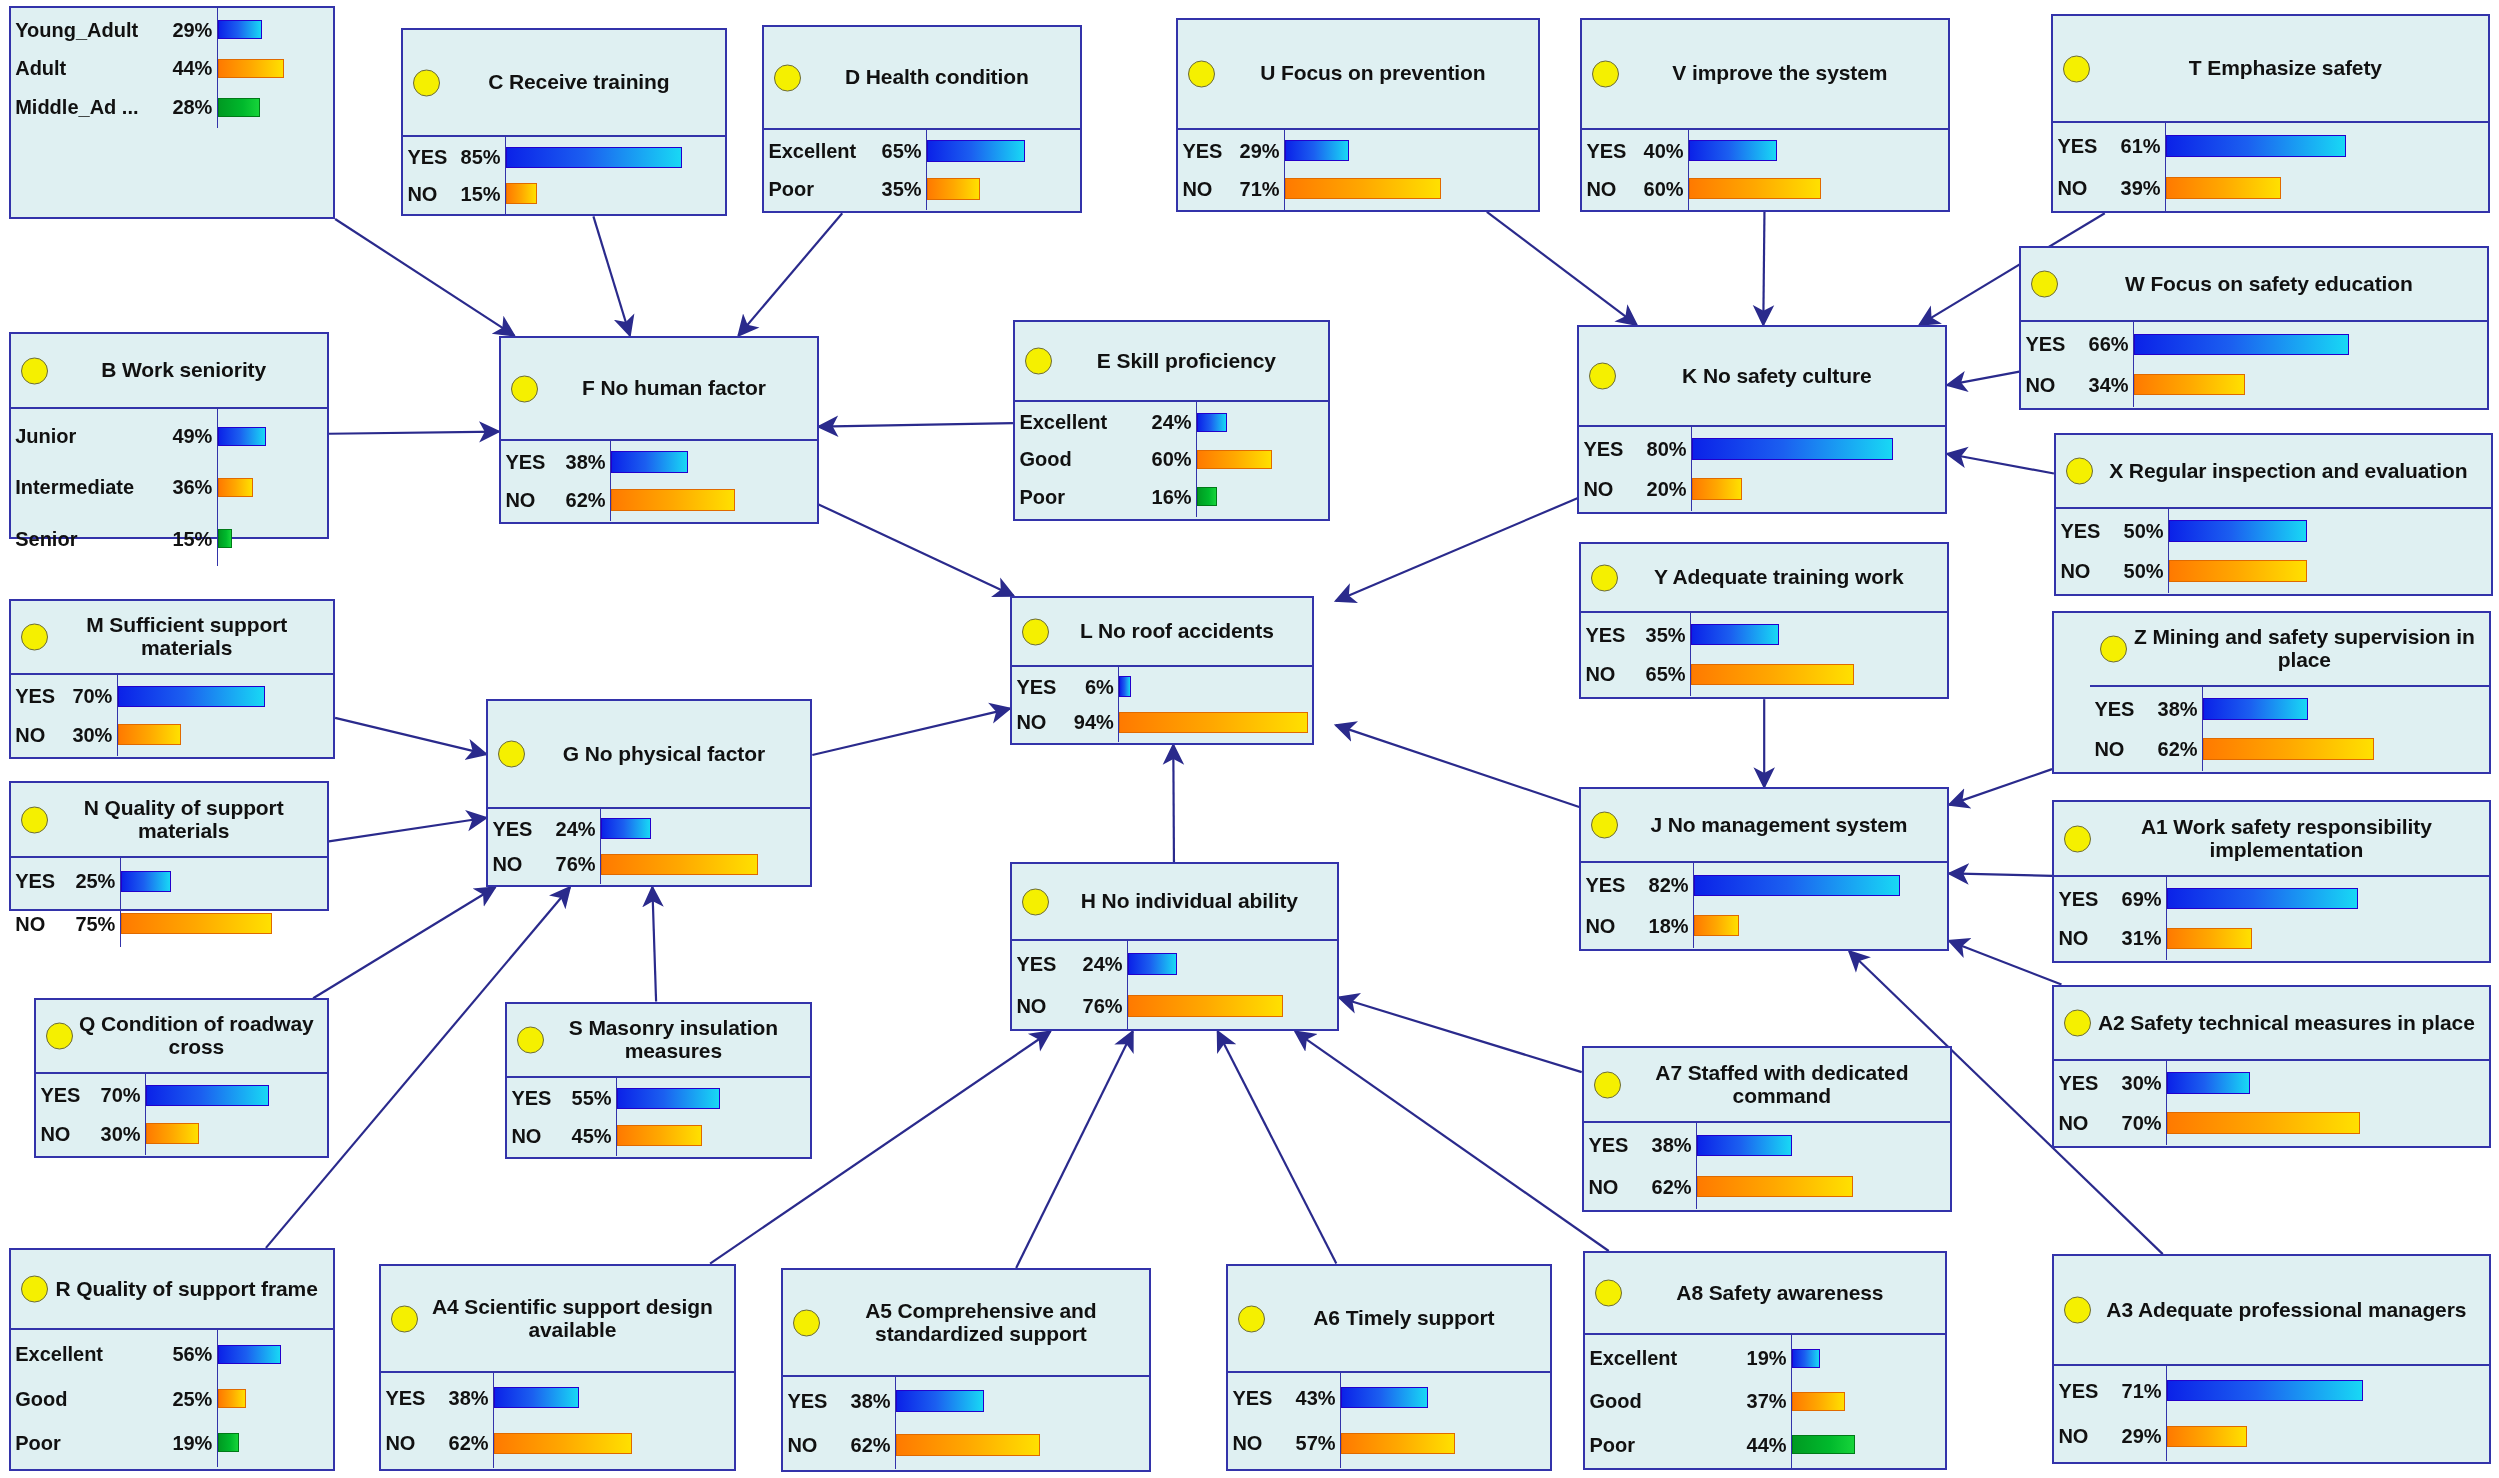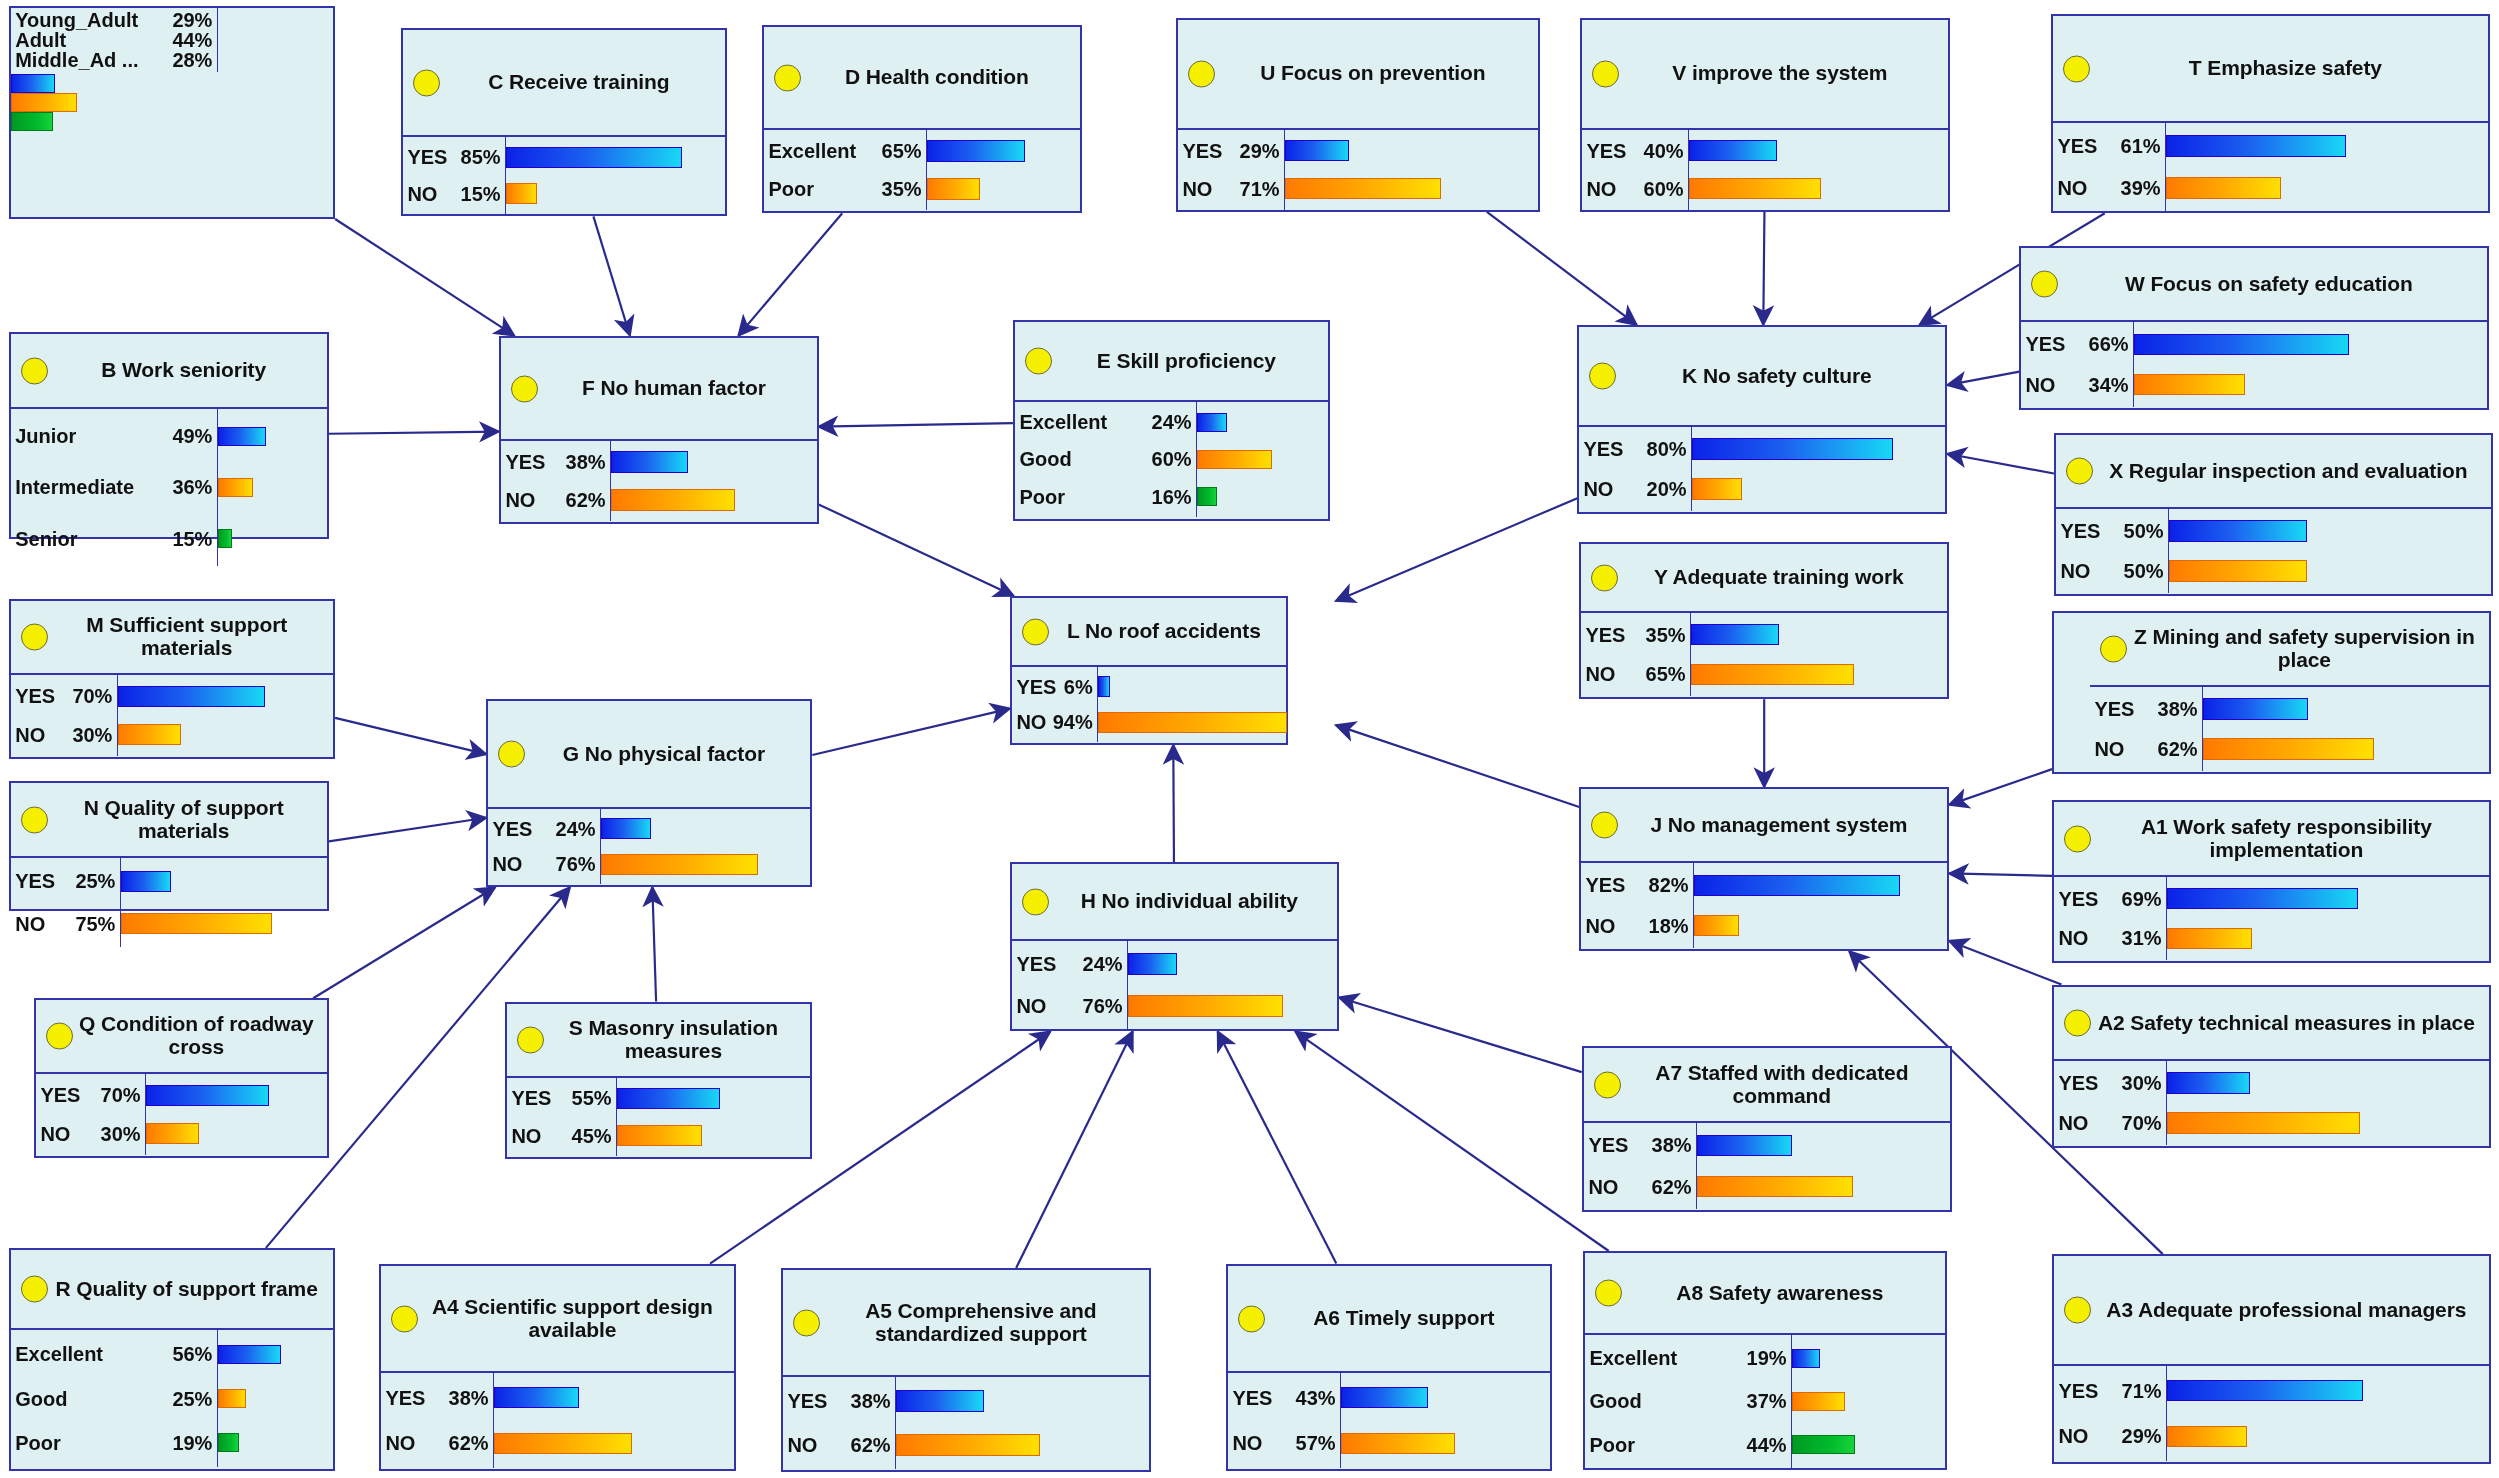--- a/index.html
+++ b/index.html
@@ -66,21 +66,21 @@
         <line x1="423.67036011080336" y1="1990" x2="908.5180055401662" y2="1415" marker-end="url(#ah)"></line>
         <line x1="1131.9589552238806" y1="2015" x2="1674.5335820895523" y2="1645" marker-end="url(#ah)"></line>
         <line x1="1620.105633802817" y1="2022" x2="1805.9507042253522" y2="1645" marker-end="url(#ah)"></line>
         <line x1="2130.652985074627" y1="2015" x2="1941.5111940298507" y2="1645" marker-end="url(#ah)"></line>
         <line x1="2522" y1="1709.7668078348333" x2="2135" y2="1590.7371625198518" marker-end="url(#ah)"></line>
         <line x1="2565.094696969697" y1="1995" x2="2065.284090909091" y2="1645" marker-end="url(#ah)"></line>
       </g>
   </svg>
   <div id="nodes">
       <div class="node" style="left: 8.8px; top: 6.3px; width: 326px; height: 213px;">
-        <div class="node-body" style="height: 120px; flex-direction: column;">
+        <div class="node-body" style="height: 120px;">
           <div class="labels" style="width: 207px;">
             <div class="lrow">
               <span class="st">Young_Adult</span>
               <span>29%</span>
             </div>
             <div class="lrow">
               <span class="st">Adult</span>
               <span>44%</span>
             </div>
             <div class="lrow">
@@ -362,21 +362,21 @@
               <span class="st">NO</span>
               <span>30%</span>
             </div>
           </div>
           <div class="bars">
             <div class="bar b0" style="width: 147px;"></div>
             <div class="bar b1" style="width: 63px;"></div>
           </div>
         </div>
       </div>
-      <div class="node" style="left: 1010px; top: 596px; width: 278px; height: 149px;">
+      <div class="node" style="left: 1010px; top: 596px; width: 304px; height: 149px;">
         <div class="node-head" style="height: 69px;">
           <span class="bulb"></span>
           <div class="node-title">L No roof accidents</div>
         </div>
         <div class="node-body" style="height: 75px;">
           <div class="labels" style="width: 116px;">
             <div class="lrow">
               <span class="st">YES</span>
               <span>6%</span>
             </div>

